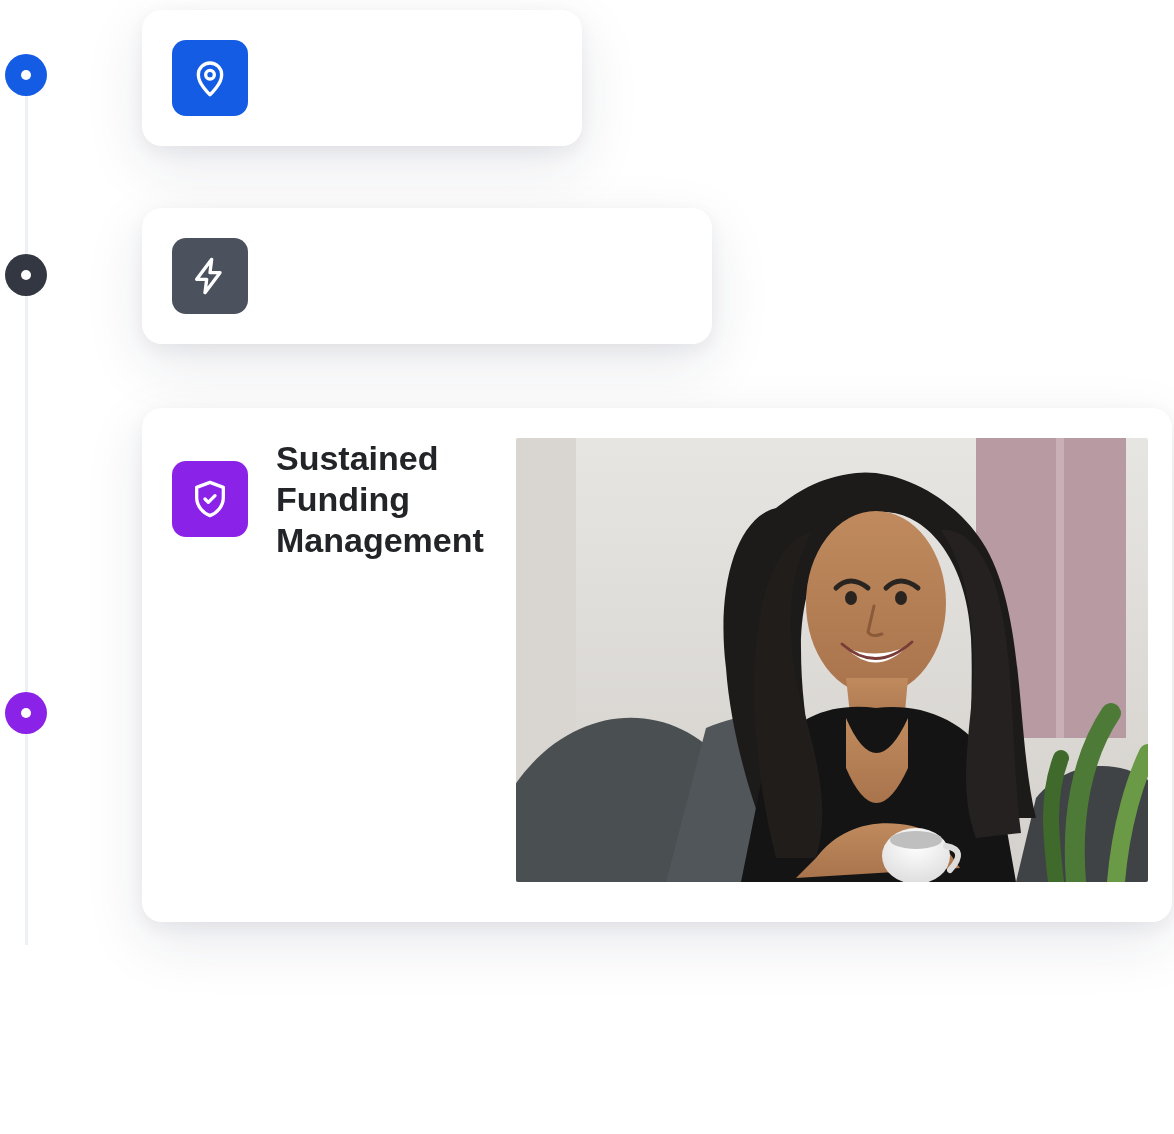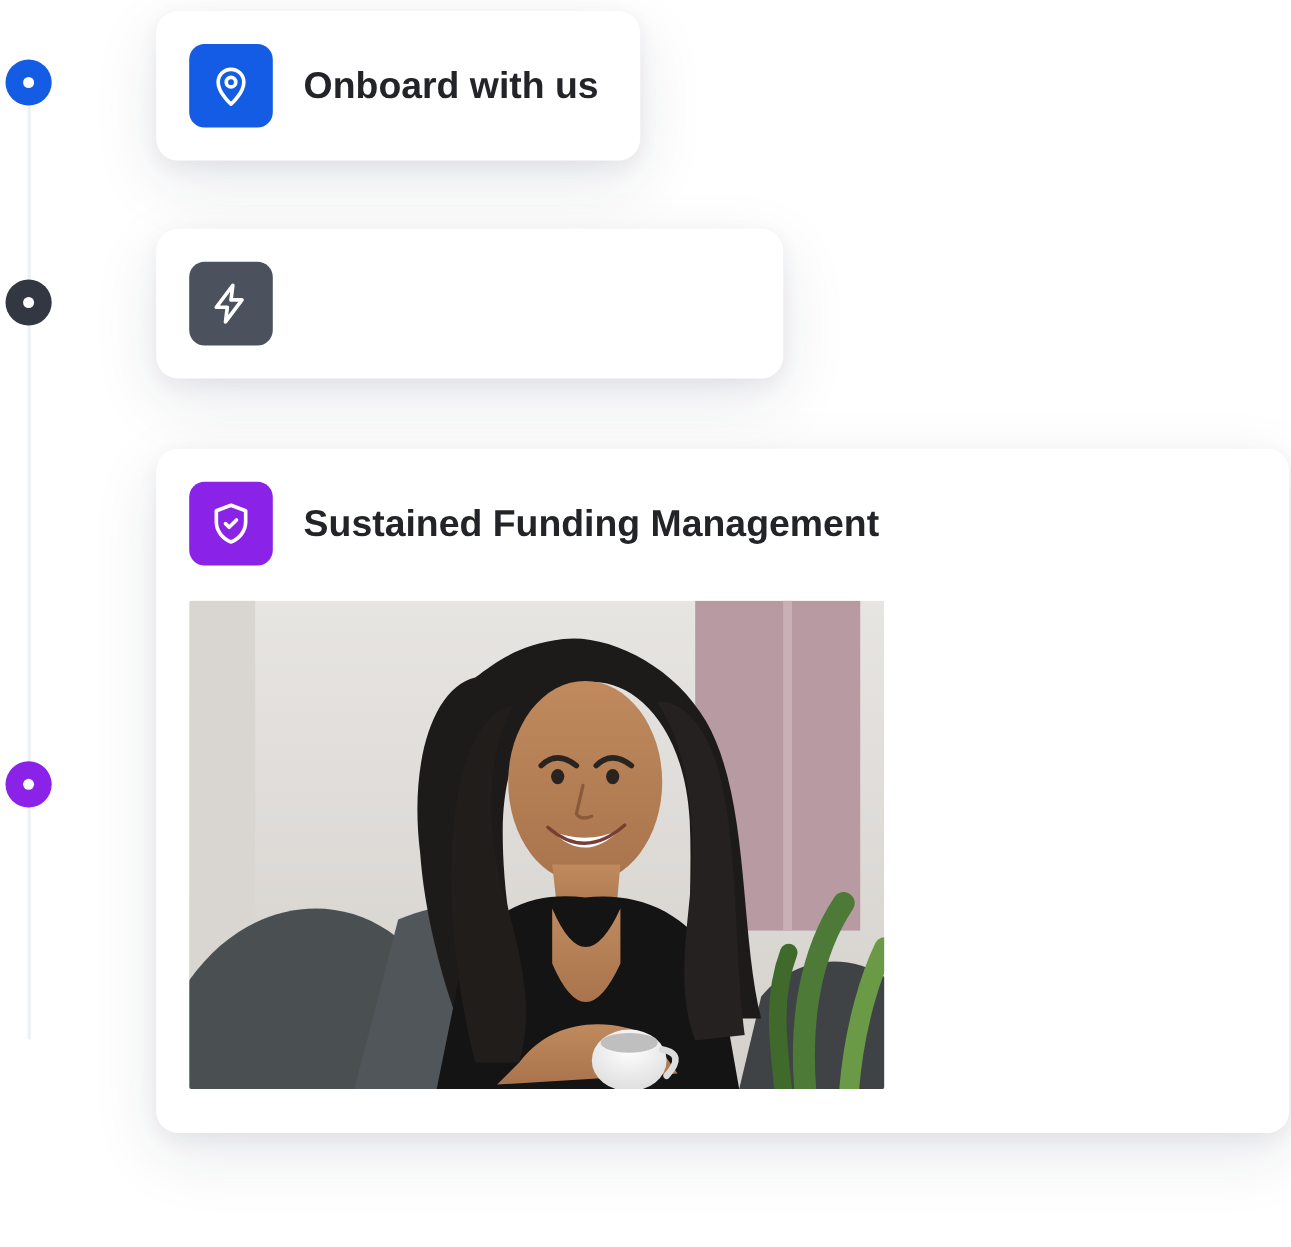--- a/index.html
+++ b/index.html
@@ -52,21 +52,21 @@
     padding: 30px;
     display: flex;
     align-items: center;
     gap: 28px;
   }
   .card-1 { top: 10px; width: 440px; }
   .card-2 { top: 208px; width: 570px; }
   .card-3 {
     top: 408px;
     width: 1030px;
-    flex-direction: column;
+    flex-direction: row;
     align-items: flex-start;
     gap: 32px;
     padding-bottom: 40px;
   }
   .card-3 .header-row {
     display: flex;
     align-items: center;
     gap: 28px;
   }
   .icon-tile {
@@ -107,21 +107,20 @@
 <div class="dot dot-2"></div>
 <div class="dot dot-3"></div>
 
 <div class="card card-1">
   <div class="icon-tile tile-blue">
     <svg viewBox="0 0 24 24" fill="none" stroke="#ffffff" stroke-width="2" stroke-linecap="round" stroke-linejoin="round">
       <path d="M12 22s7-6.2 7-12a7 7 0 1 0-14 0c0 5.8 7 12 7 12Z"></path>
       <circle cx="12" cy="10" r="2.6"></circle>
     </svg>
   </div>
-  <div class="card-title">Onboard with us</div>
 </div>
 
 <div class="card card-2">
   <div class="icon-tile tile-grey">
     <svg viewBox="0 0 24 24" fill="none" stroke="#ffffff" stroke-width="2" stroke-linecap="round" stroke-linejoin="round">
       <path d="M13 2 4 14h6l-1 8 9-12h-6l1-8Z"></path>
     </svg>
   </div>
 </div>
 

